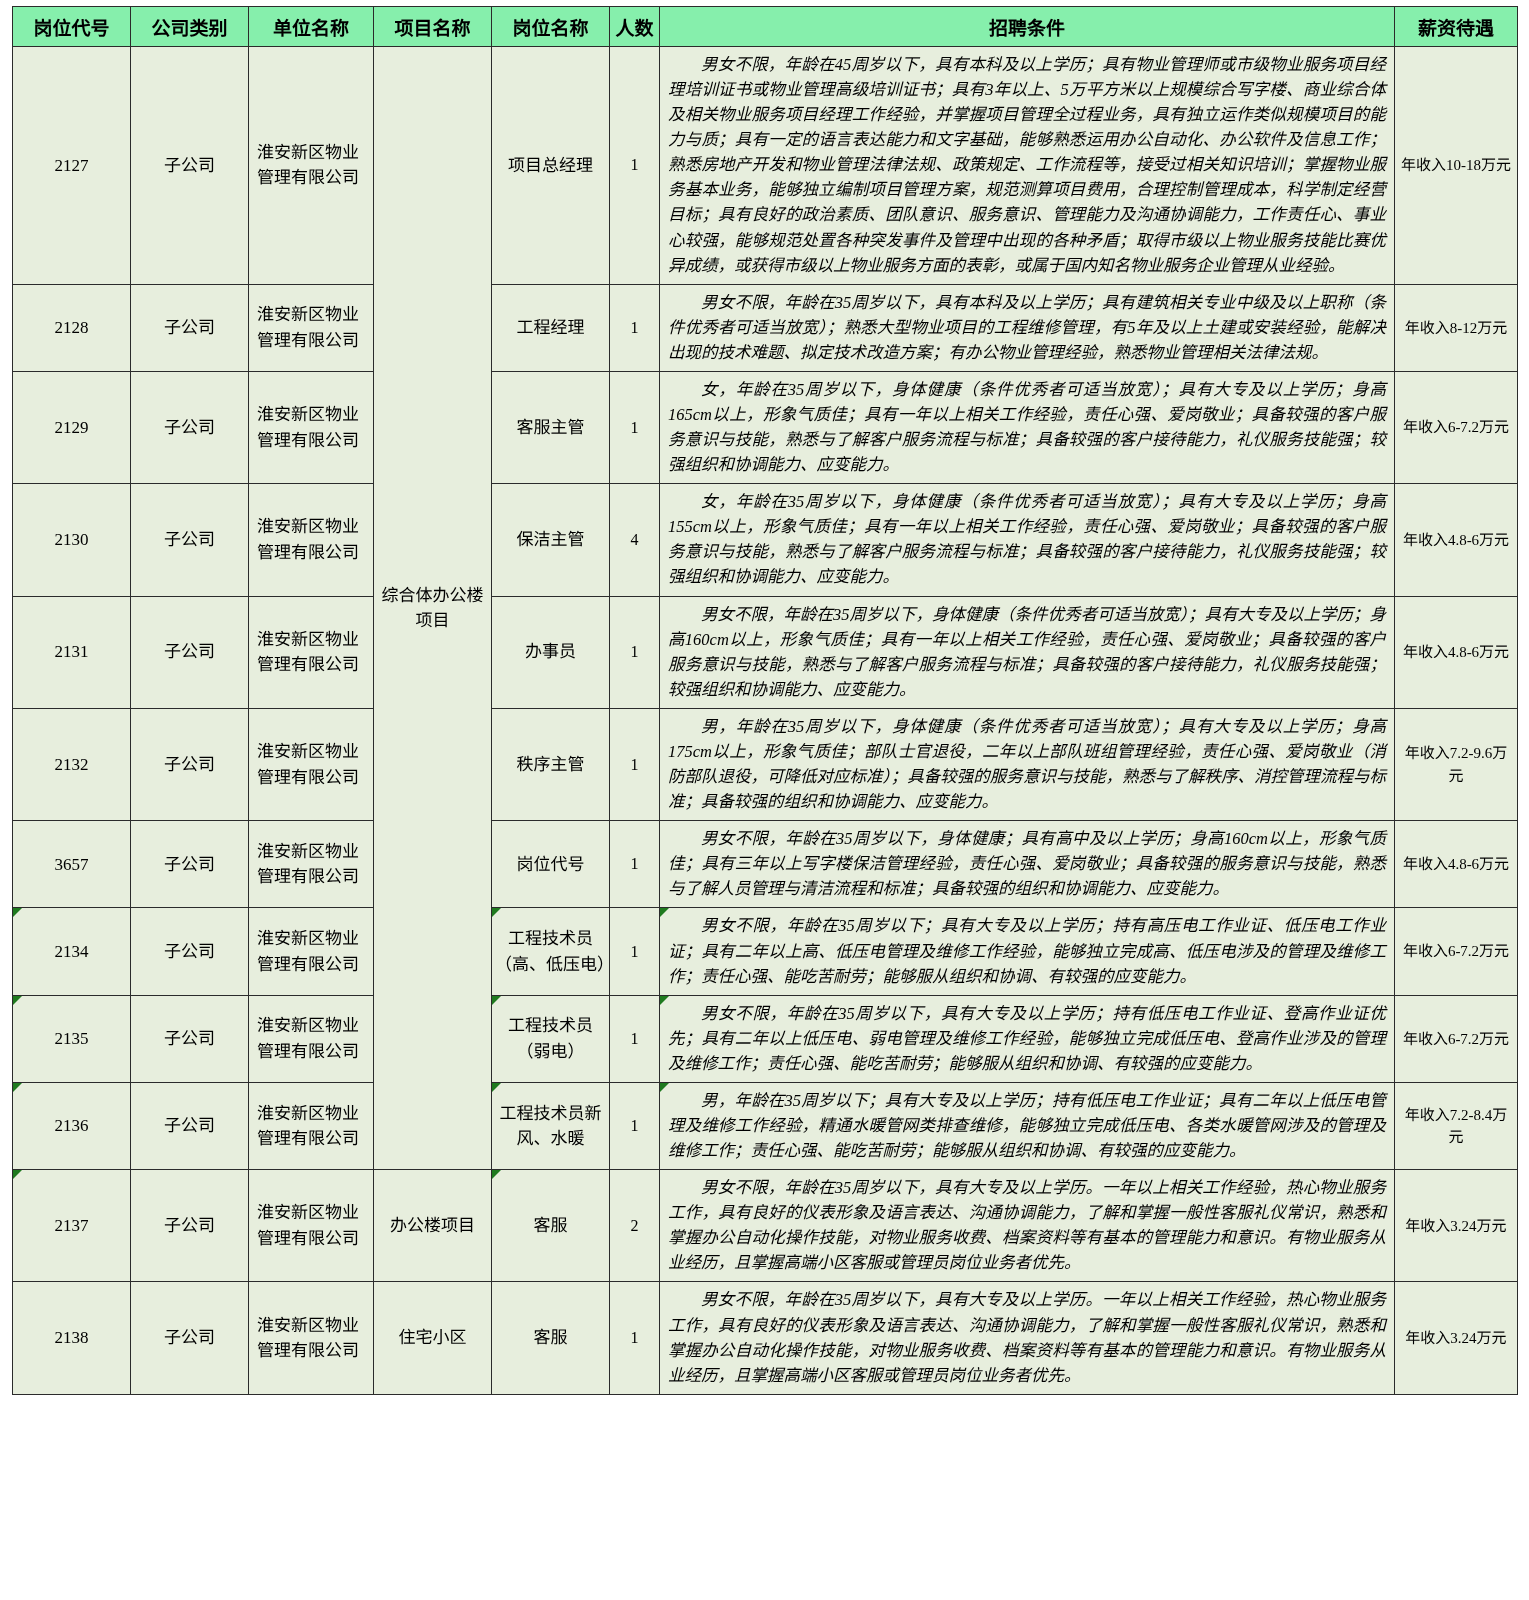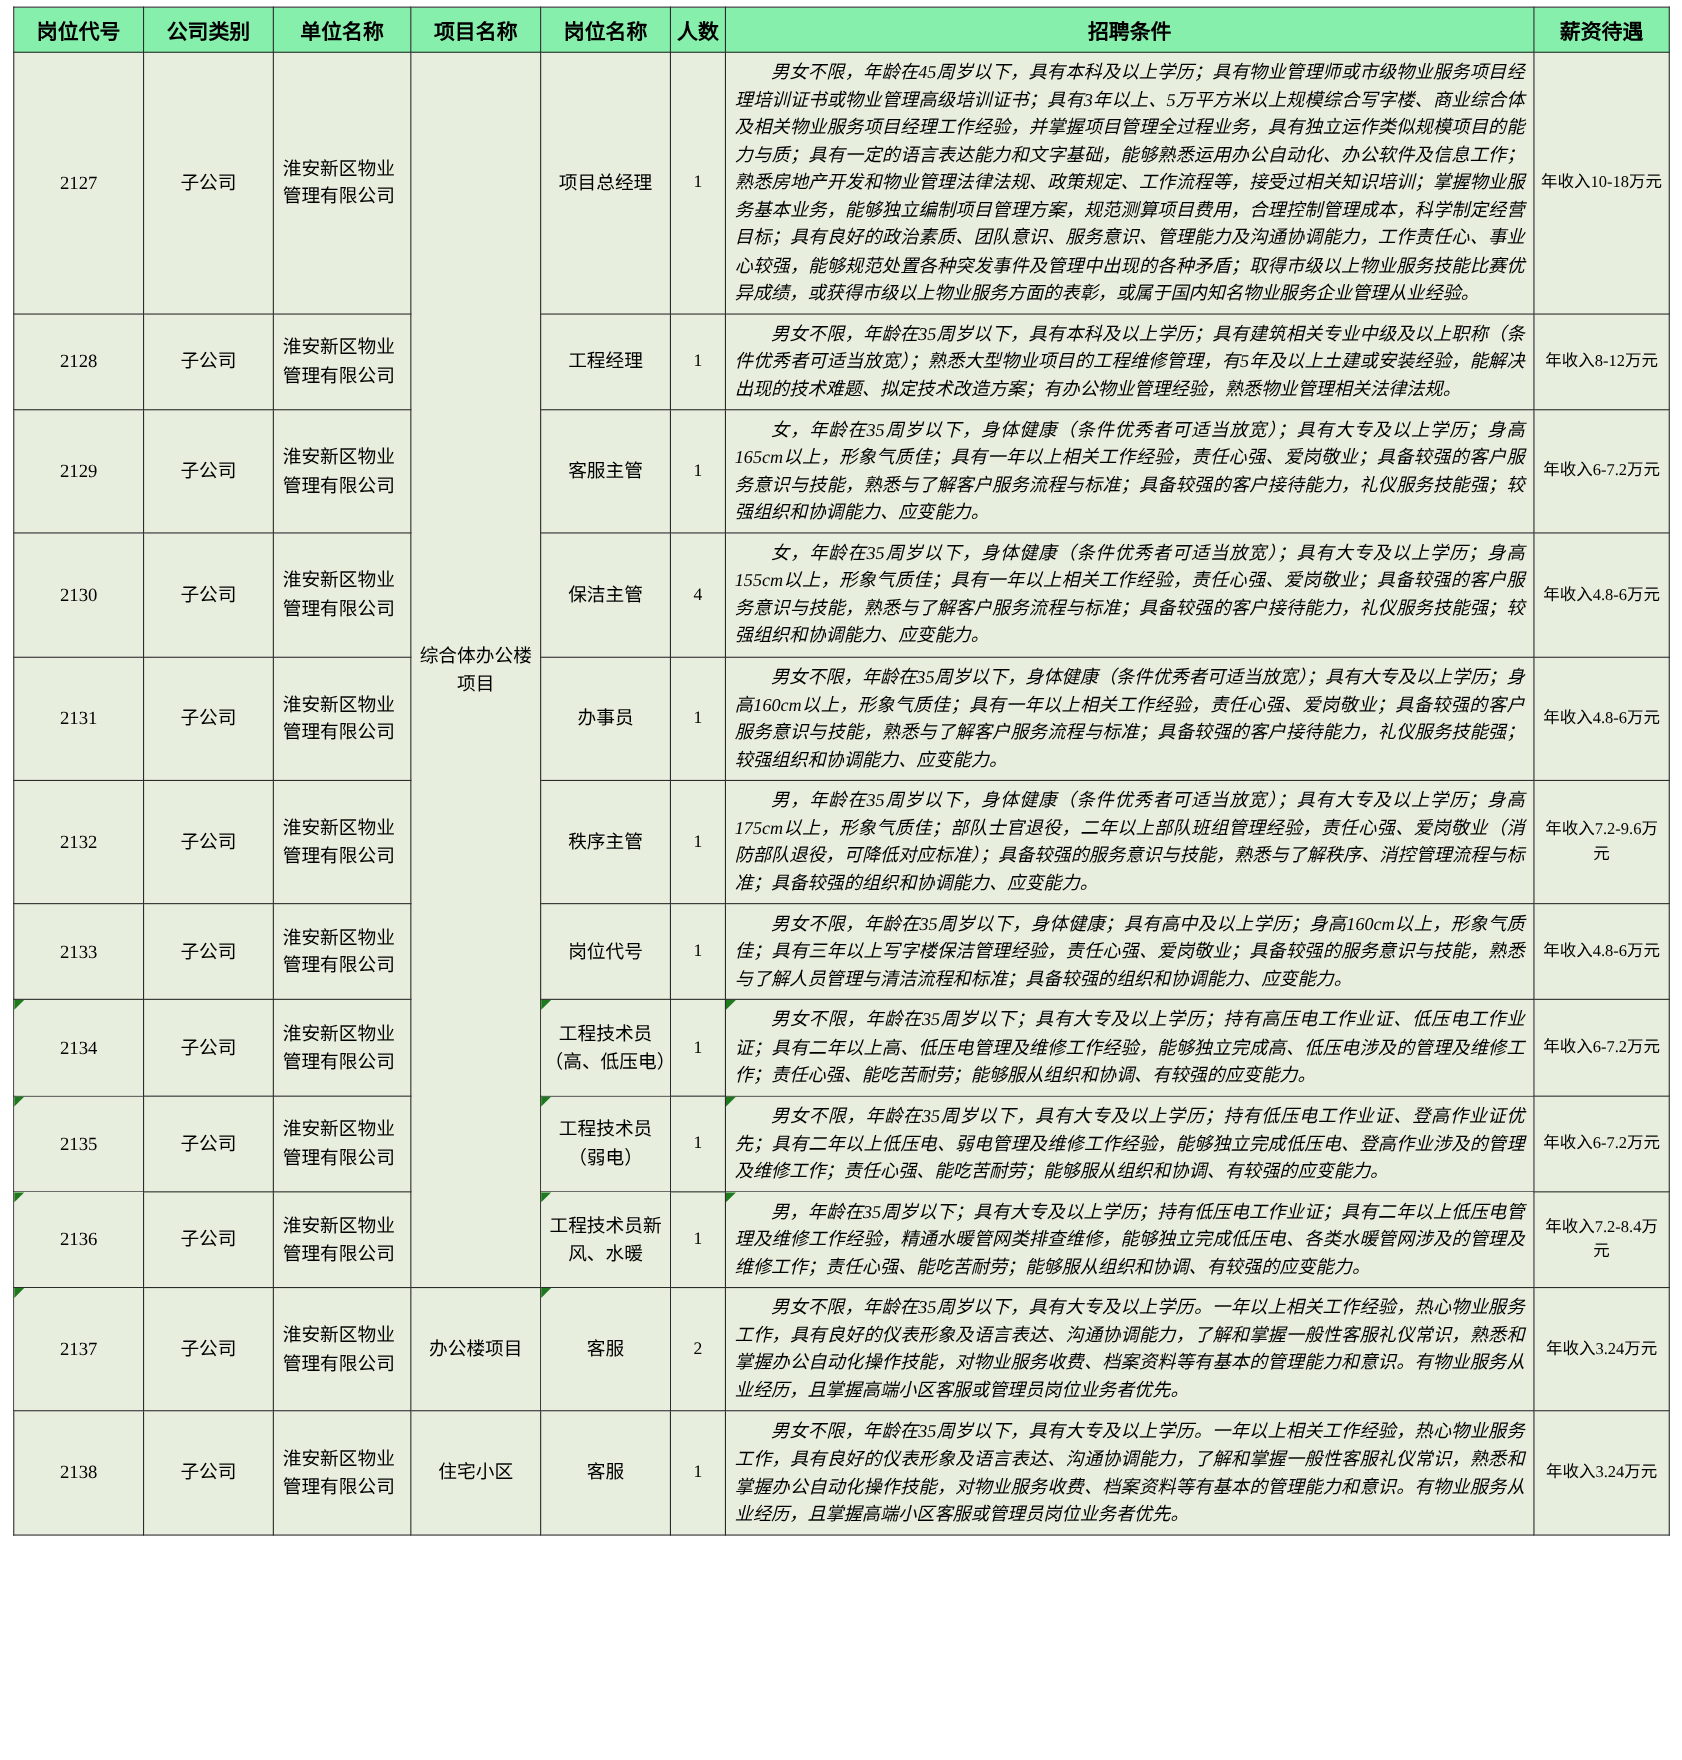--- a/index.html
+++ b/index.html
@@ -174,21 +174,21 @@
         <td class="c-code">2132</td>
         <td class="c-type">子公司</td>
         <td class="c-unit">淮安新区物业管理有限公司</td>
         <td class="c-post">秩序主管</td>
         <td class="c-num">1</td>
         <td class="c-req">男，年龄在35周岁以下，身体健康（条件优秀者可适当放宽）；具有大专及以上学历；身高175cm以上，形象气质佳；部队士官退役，二年以上部队班组管理经验，责任心强、爱岗敬业（消防部队退役，可降低对应标准）；具备较强的服务意识与技能，熟悉与了解秩序、消控管理流程与标准；具备较强的组织和协调能力、应变能力。</td>
         <td class="c-sal">年收入7.2-9.6万元</td>
       </tr>
 
       <tr>
-        <td class="c-code">2133</td>
+        <td class="c-code">3657</td>
         <td class="c-type">子公司</td>
         <td class="c-unit">淮安新区物业管理有限公司</td>
         <td class="c-post">岗位代号</td>
         <td class="c-num">1</td>
         <td class="c-req">男女不限，年龄在35周岁以下，身体健康；具有高中及以上学历；身高160cm以上，形象气质佳；具有三年以上写字楼保洁管理经验，责任心强、爱岗敬业；具备较强的服务意识与技能，熟悉与了解人员管理与清洁流程和标准；具备较强的组织和协调能力、应变能力。</td>
         <td class="c-sal">年收入4.8-6万元</td>
       </tr>
 
       <tr>
         <td class="c-code mark">2134</td>

